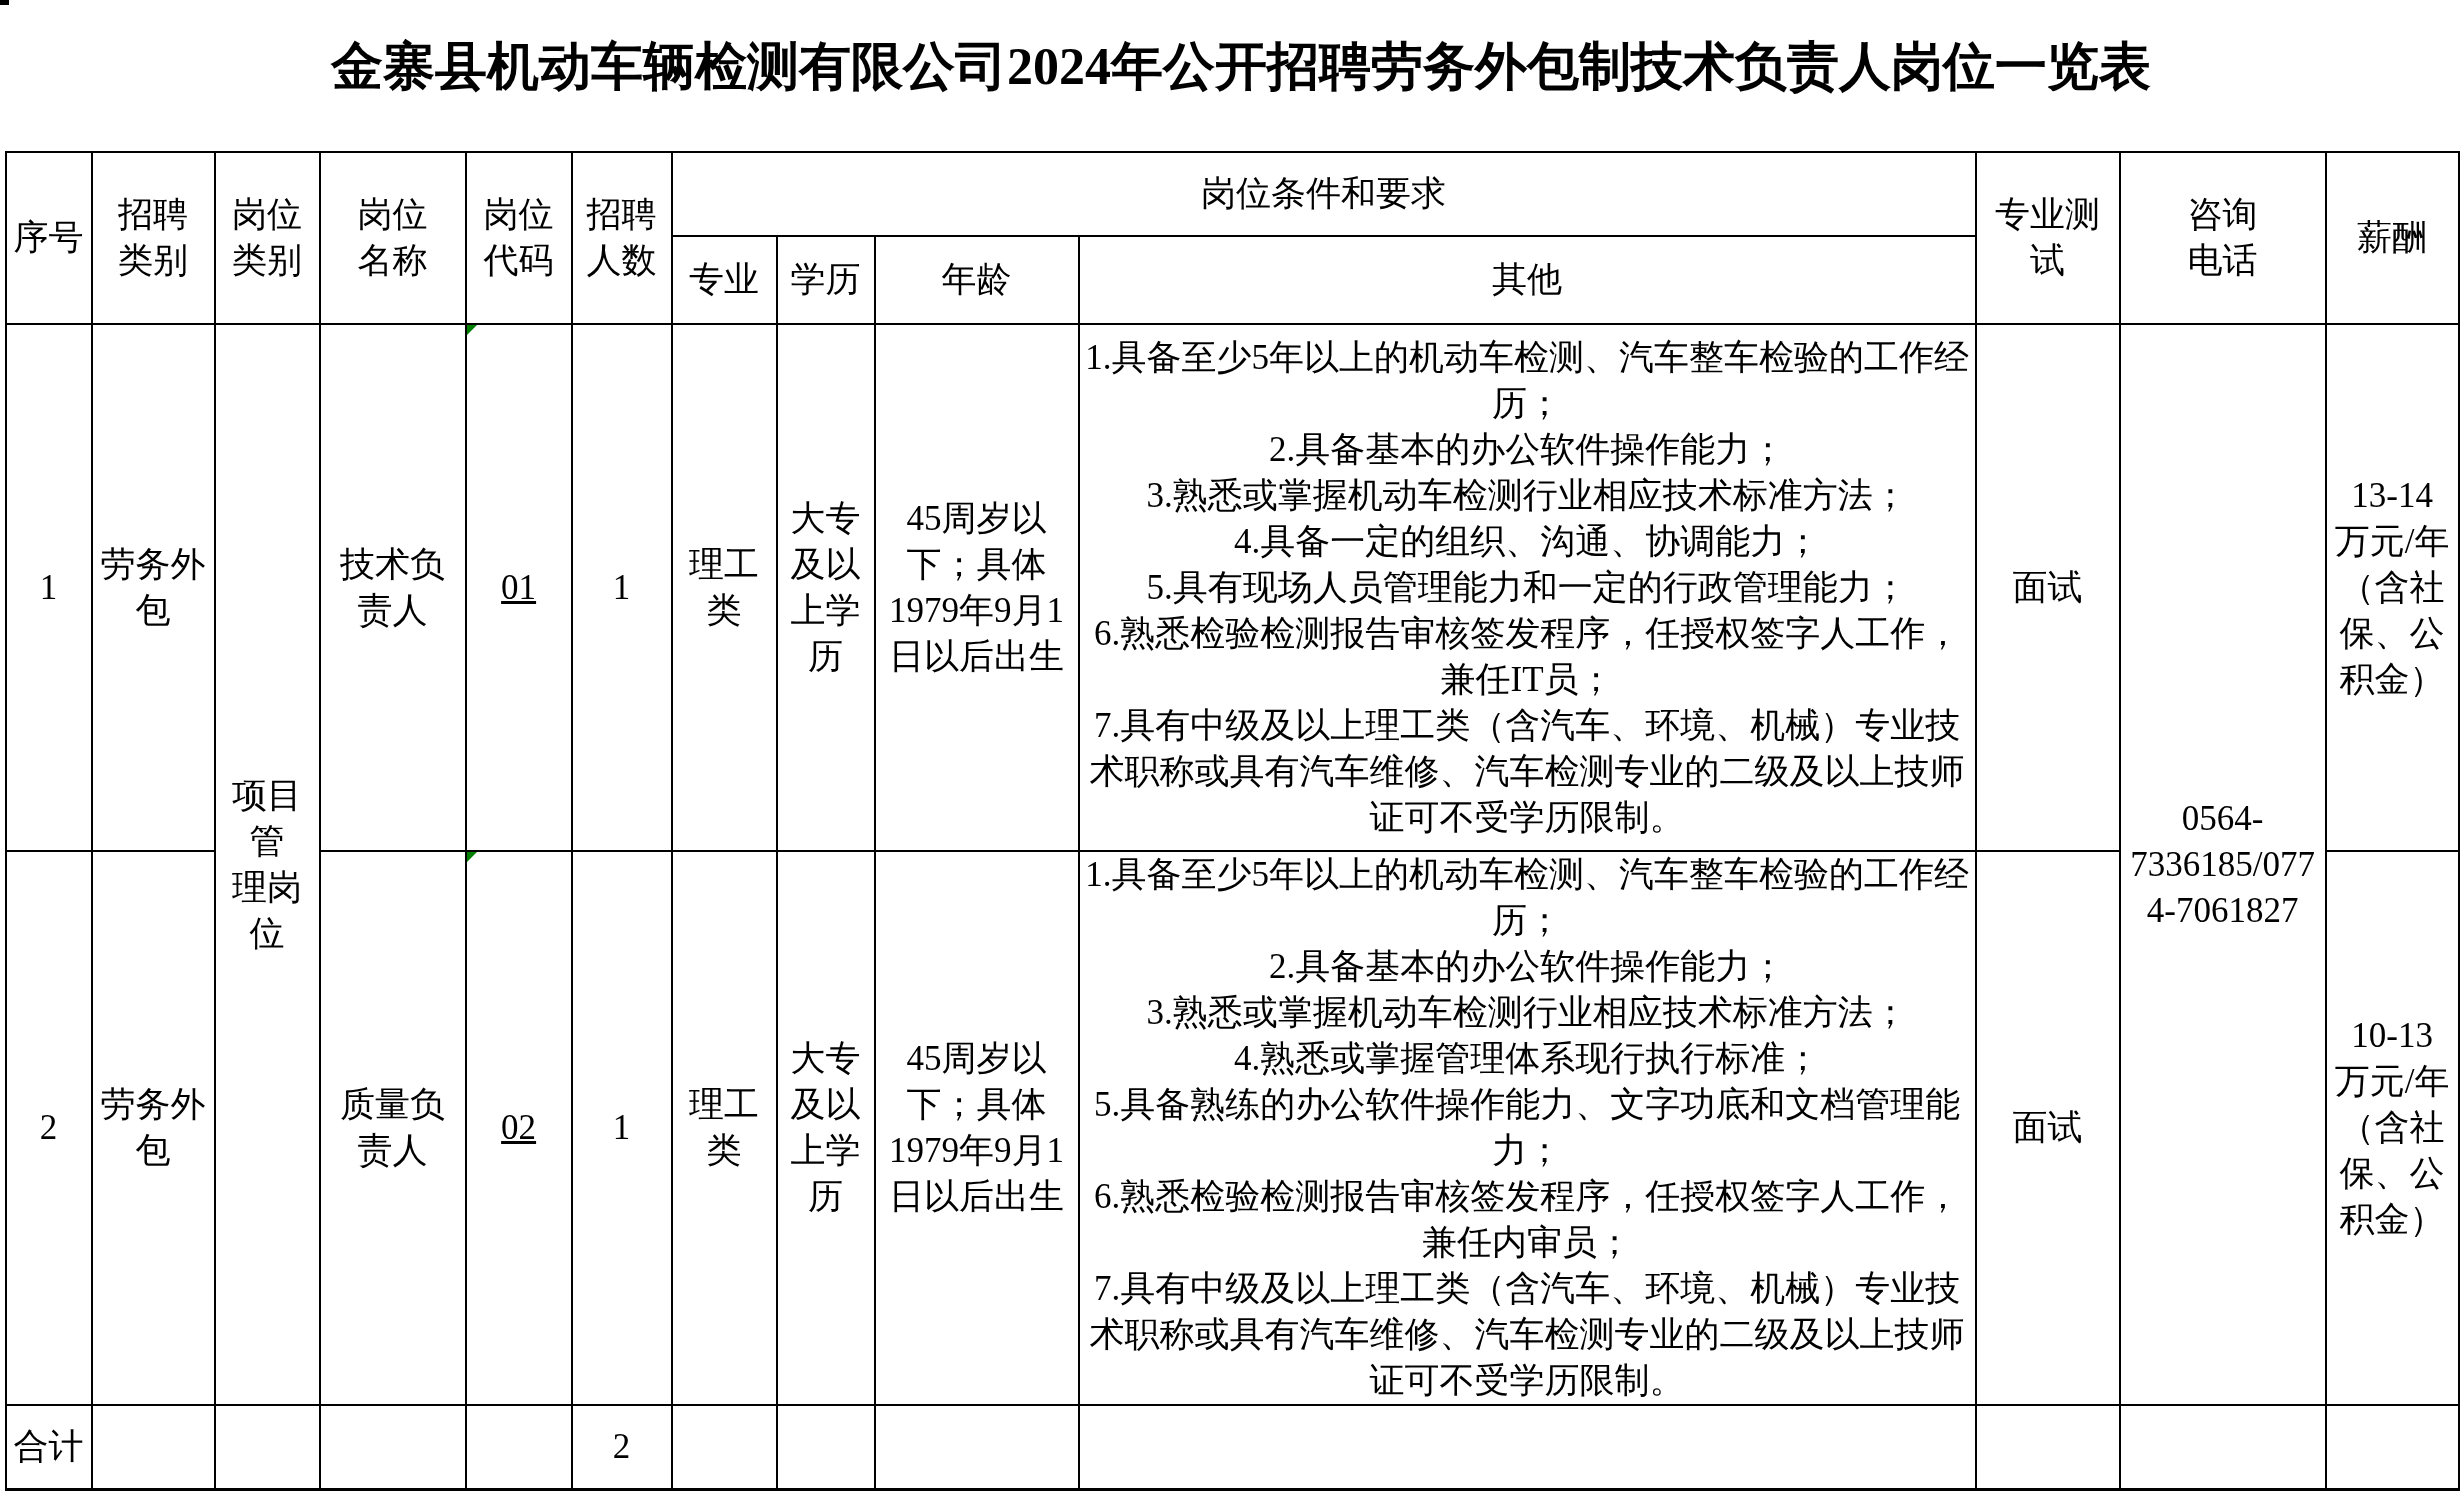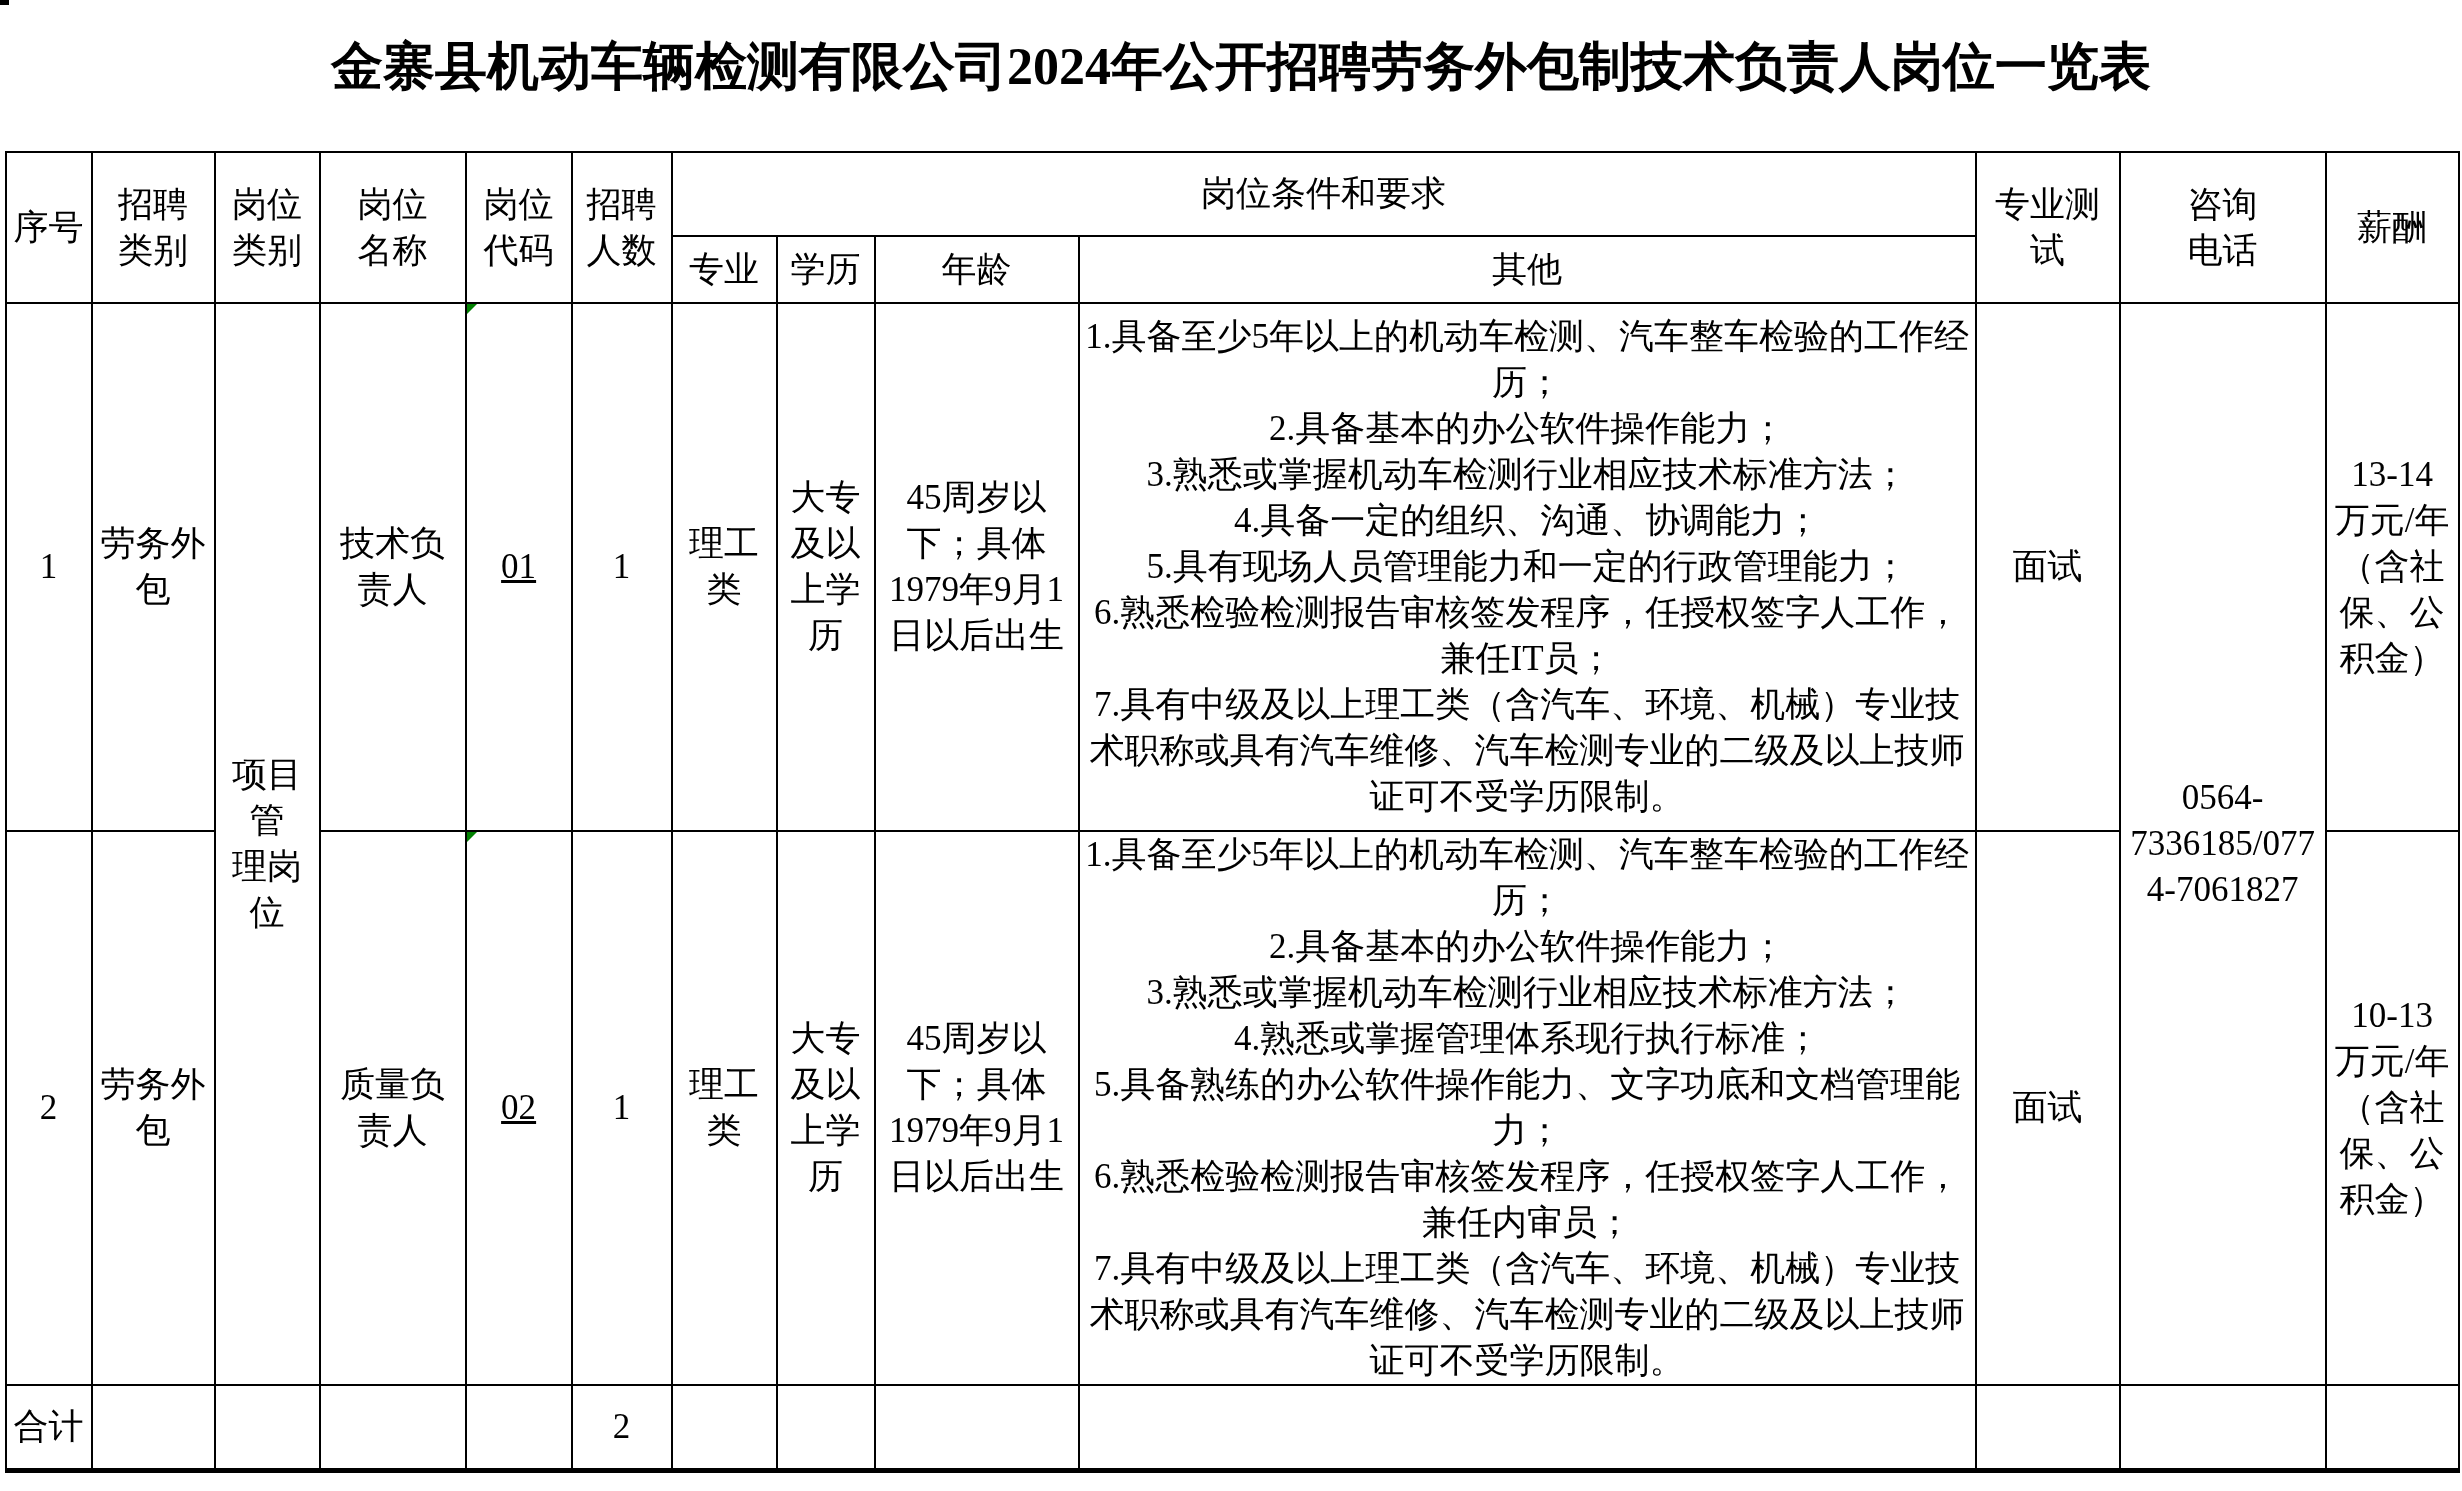--- a/index.html
+++ b/index.html
@@ -68,21 +68,21 @@
 代码</td>
       <td rowspan="2">招聘
 人数</td>
       <td colspan="4">岗位条件和要求</td>
       <td rowspan="2">专业测
 试</td>
       <td rowspan="2">咨询
 电话</td>
       <td rowspan="2">薪酬</td>
     </tr>
-    <tr style="height:67px">
+    <tr style="height:88px">
       <td>专业</td>
       <td>学历</td>
       <td>年龄</td>
       <td>其他</td>
     </tr>
 
     <tr style="height:527px">
       <td>1</td>
       <td>劳务外
 包</td>

